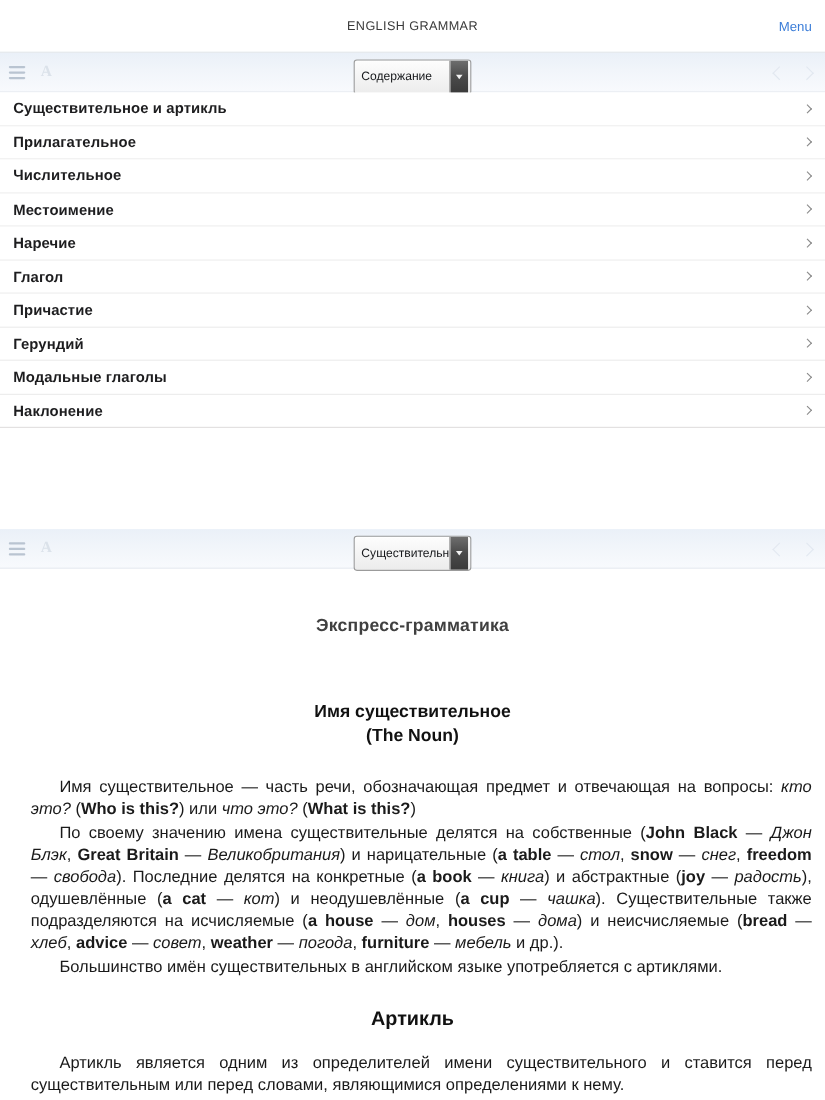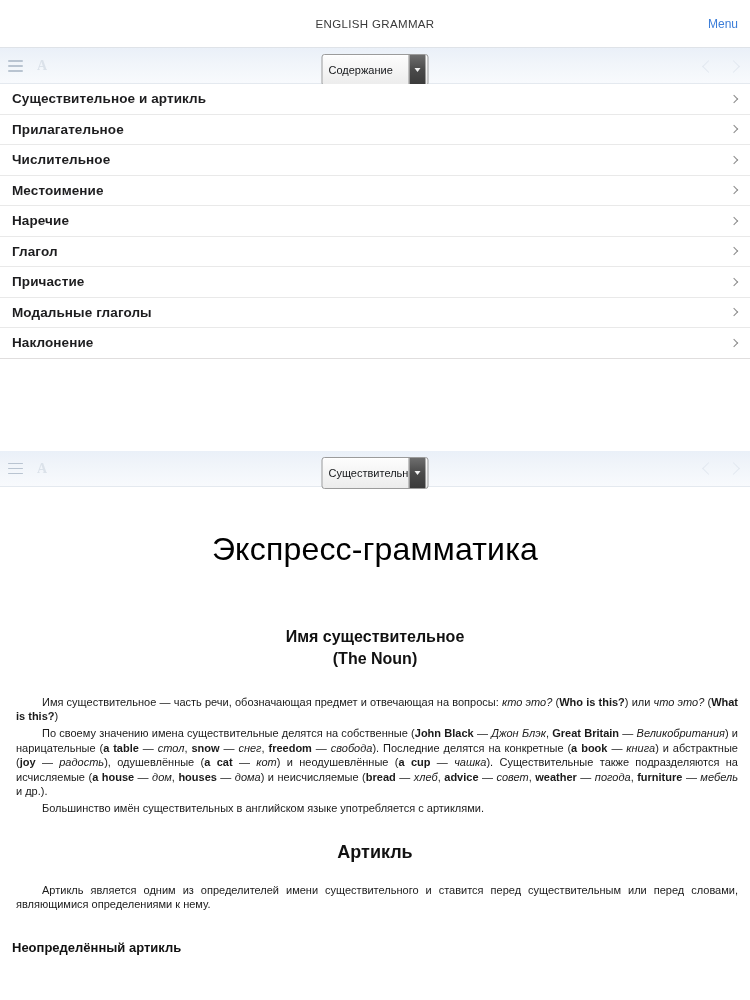--- a/index.html
+++ b/index.html
@@ -121,33 +121,33 @@
     border-top: 1.5px solid #8a8a8a; border-right: 1.5px solid #8a8a8a;
     transform: rotate(45deg);
   }
 
   .gap { height: 92px; background:#fff; }
 
   
   .doc { padding: 0 12px; background:#fff; }
   .doc-spacer-1 { height: 44px; }
   .doc-h1 {
-    text-align:center; font-size: 32px; font-weight: 400; color:#000000; letter-spacing: .2px;
+    text-align:center; font-size: 16px; font-weight: 700; color:#404040; letter-spacing: .2px;
     margin: 0;
   }
   .doc-spacer-2 { height: 58px; }
   .doc-h2 {
     text-align:center; font-size: 16px; font-weight: 700; color:#111; line-height: 1.38; margin:0;
   }
   .doc-spacer-3 { height: 25px; }
 
   .p {
-    font-size: 11px; color:#1a1a1a; line-height: 1.33;
+    font-size: 15px; color:#1a1a1a; line-height: 1.33;
     text-align: justify; text-justify: inter-word;
-    margin: 0 0 2px 4px;
+    margin: 0 0 2px 16px;
     text-indent: 26px;
   }
   .p b { font-weight: 700; }
   .p i { font-style: italic; }
 
   .doc-h3 {
     text-align:center; font-size: 18px; font-weight:700; color:#111; margin: 26px 0 0 0;
   }
   .doc-h4 {
     font-size: 13px; font-weight:700; color:#111; margin: 28px 0 0 0;
@@ -208,20 +208,24 @@
       </div>
       <div class="toc-row">
         <span class="toc-label">Глагол</span>
         <span class="toc-chev"></span>
       </div>
       <div class="toc-row">
         <span class="toc-label">Причастие</span>
         <span class="toc-chev"></span>
       </div>
       <div class="toc-row">
+        <span class="toc-label">Герундий</span>
+        <span class="toc-chev"></span>
+      </div>
+      <div class="toc-row">
         <span class="toc-label">Модальные глаголы</span>
         <span class="toc-chev"></span>
       </div>
       <div class="toc-row">
         <span class="toc-label">Наклонение</span>
         <span class="toc-chev"></span>
       </div>
     </div>
 
   <div class="gap"></div>

